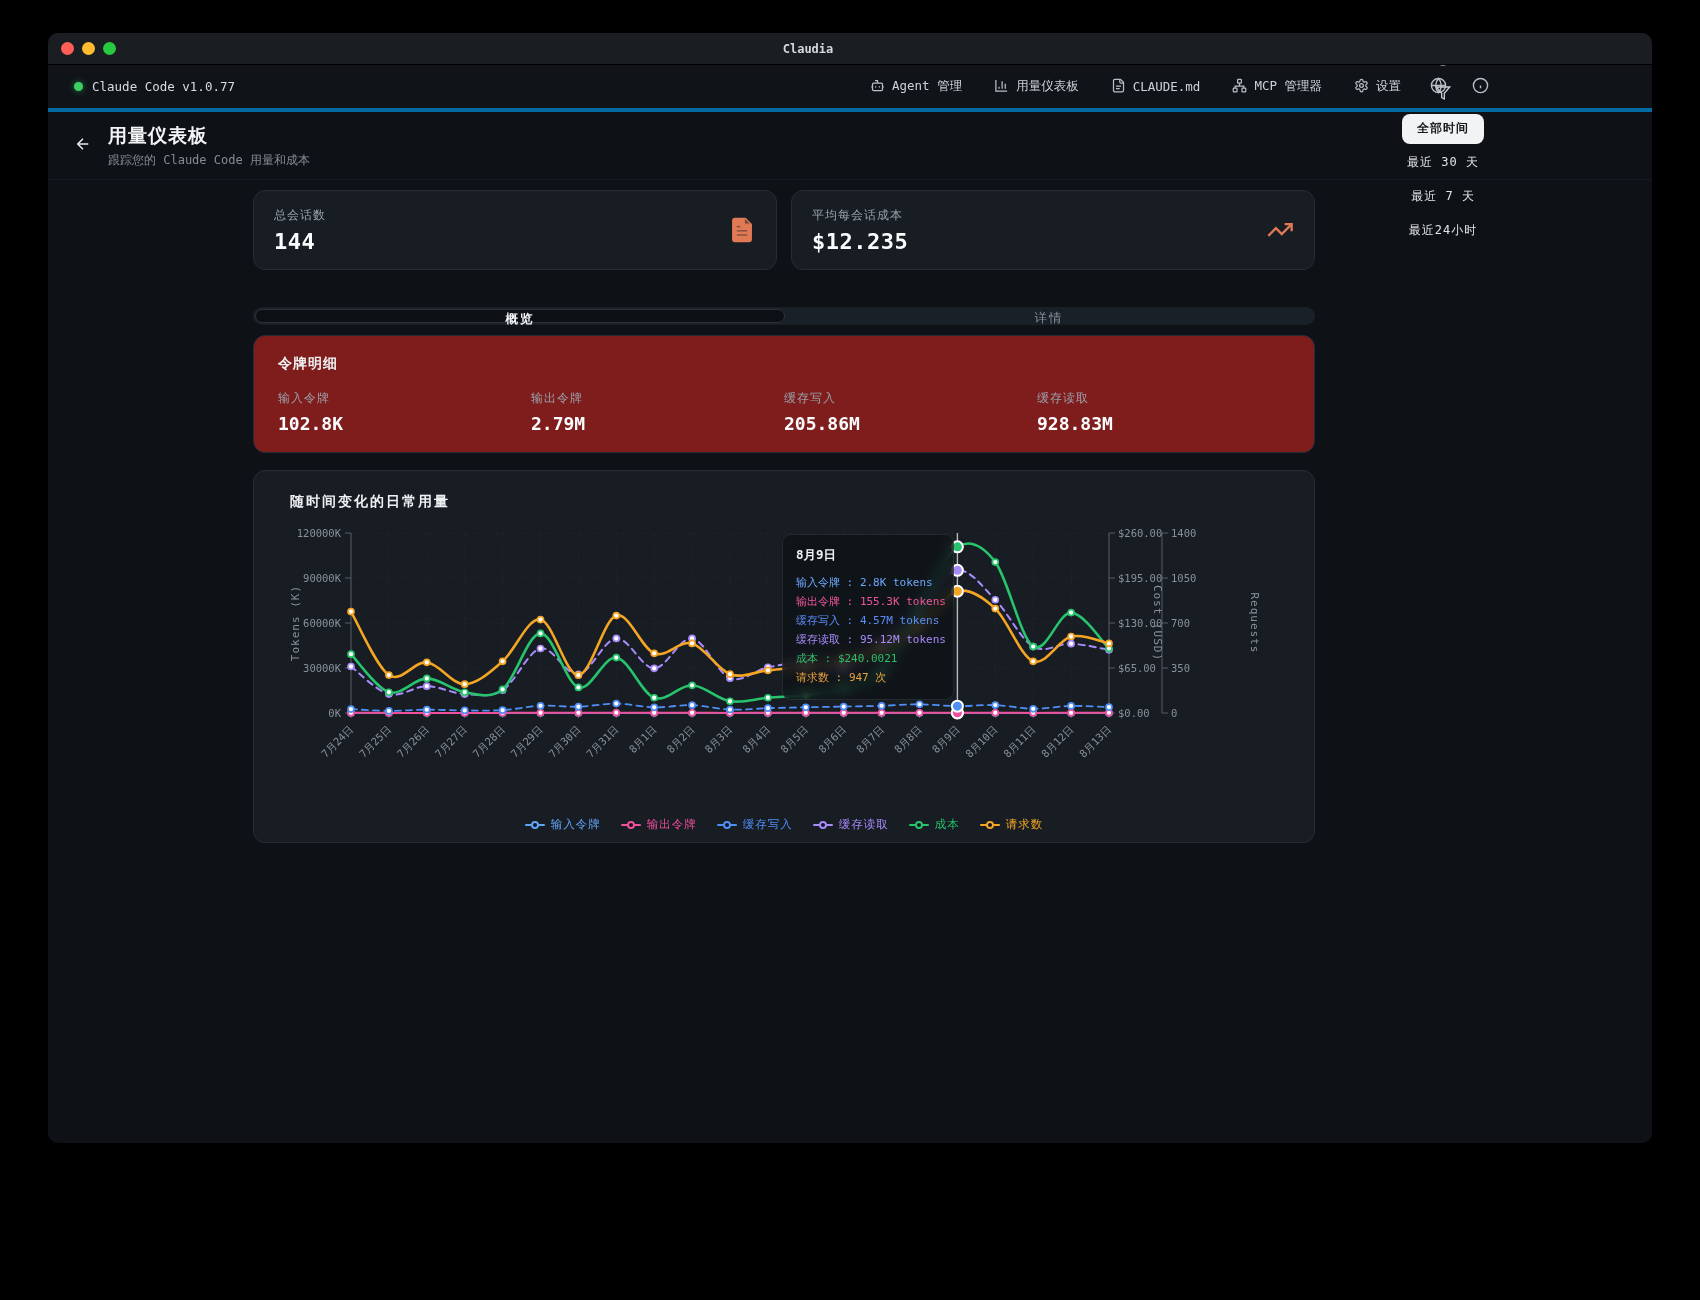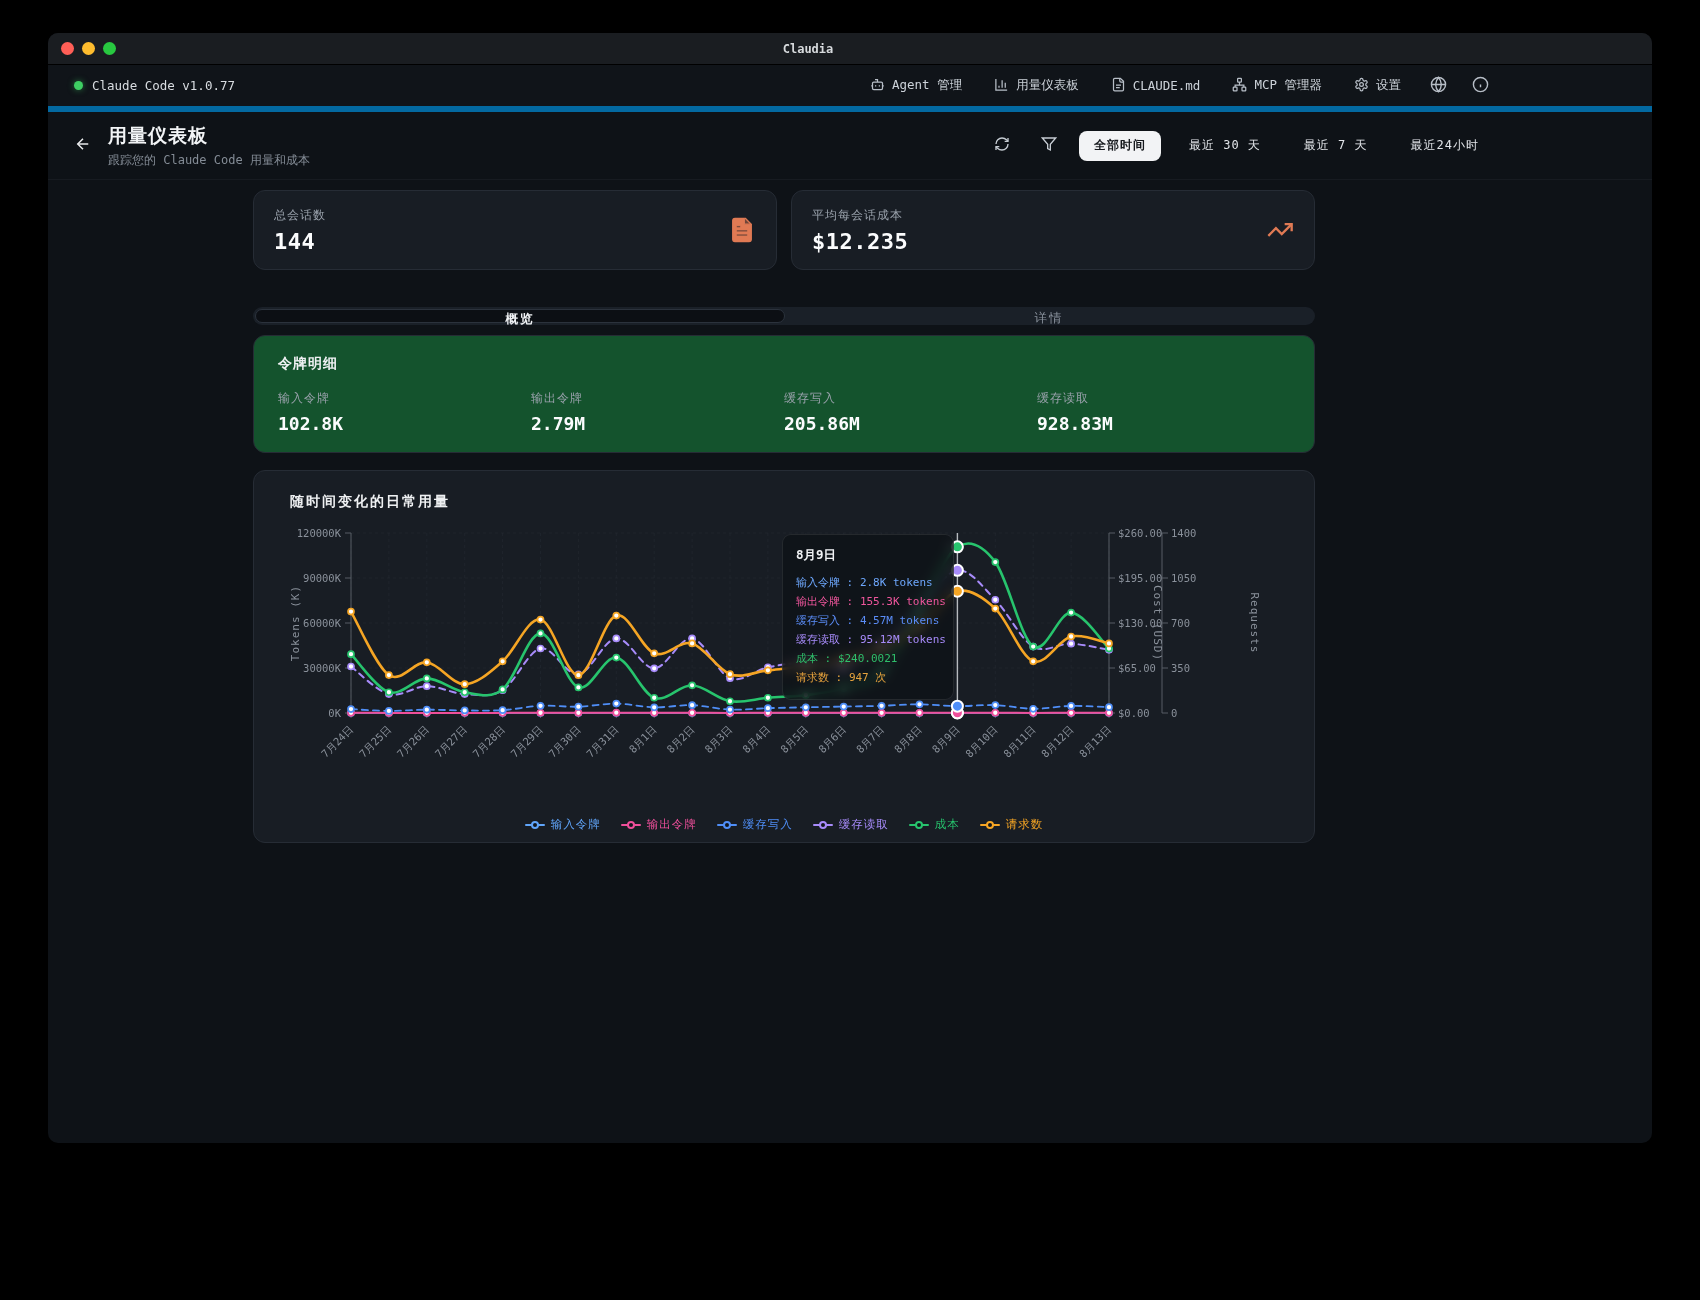--- a/index.html
+++ b/index.html
@@ -10,36 +10,36 @@
           border-radius:10px;overflow:hidden;box-shadow:0 25px 70px rgba(0,0,0,.7);}
   
   .titlebar{position:relative;height:32px;background:#1a1d21;border-bottom:1px solid #000;}
   .traffic{position:absolute;left:13px;top:9px;display:flex;gap:8px;}
   .traffic span{width:13px;height:13px;border-radius:50%;display:block;}
   .tl-red{background:#ff5f57;} .tl-yellow{background:#febc2e;} .tl-green{background:#28c840;}
   .win-title{position:absolute;left:690px;top:0;width:140px;height:44px;line-height:32px;text-align:center;
              color:#d7dadd;font-size:12px;font-weight:bold;}
   
   .appbar{height:47px;display:flex;align-items:center;padding:0 155px 0 26px;background:#101419;
-          border-bottom:6px solid #0369a1;}
+          border-bottom:4px solid #0369a1;}
   .app-version{display:flex;align-items:center;gap:9px;color:#d9dde1;font-size:12.5px;}
   .status-dot{width:9px;height:9px;border-radius:50%;background:#3ecf63;box-shadow:0 0 6px #3ecf6388;}
   .appbar-nav{margin-left:auto;display:flex;align-items:center;gap:8px;}
   .nav-item{display:flex;align-items:center;gap:7px;color:#ccd2d9;font-size:12.5px;padding:7px 12px;
             border-radius:7px;cursor:default;background:transparent;border:none;font-family:inherit;}
   .nav-item svg, .icon-btn svg{stroke:#b7bec7;}
   .icon-btn{width:34px;height:30px;display:flex;align-items:center;justify-content:center;background:none;border:none;border-radius:7px;}
   
   .page-header{height:68px;display:flex;align-items:center;padding:0 158px 0 18px;border-bottom:1px solid #171b21;}
   .back-btn{width:34px;height:34px;display:flex;align-items:center;justify-content:center;background:none;border:none;border-radius:8px;}
   .back-btn svg{stroke:#e8eaec;}
   .ph-text{margin-left:8px;}
   .page-title{color:#f2f4f6;font-size:19px;font-weight:bold;letter-spacing:1px;}
   .page-sub{color:#848c96;font-size:12px;margin-top:3px;}
-  .filters{margin-left:auto;display:flex;align-items:center;gap:13px;}
+  .filters{margin-left:auto;display:flex;align-items:center;gap:4px;flex-direction:column;}
   .filters .icon-btn svg{stroke:#c6ccd3;}
   .pill{height:30px;padding:0 15px;border-radius:8px;border:none;background:transparent;color:#e2e5e9;
         font-size:12px;font-family:inherit;letter-spacing:1px;}
   .pill.active{background:#f2f3f5;color:#15181c;font-weight:bold;}
   
   .content{padding:10px 0 0 205px;}
   .col{width:1062px;}
   .stats-row{display:flex;gap:14px;}
   .stat-card{flex:1;height:80px;background:#181d24;border:1px solid #262c35;border-radius:12px;
              padding:14px 20px;display:flex;align-items:center;justify-content:space-between;}
@@ -47,21 +47,21 @@
   .stat-value{color:#fbfcfd;font-size:22px;font-weight:bold;margin-top:5px;letter-spacing:.5px;}
   .stat-icon{color:#e07a54;display:flex;align-items:center;}
   .stat-icon svg{stroke:#e07a54;}
   .dollar-glyph{font-size:27px;font-weight:bold;color:#e07a54;}
   
   .tabs{margin-top:37px;height:18px;background:#1a2028;border-radius:15px;display:flex;padding:2px;}
   .tab{flex:1;border-radius:13px;border:none;background:transparent;color:#8b939e;font-size:12.5px;
        letter-spacing:2px;font-family:inherit;}
   .tab.active{background:#0c0f14;color:#eef0f3;border:1px solid #2b323c;font-weight:bold;}
   
-  .tok-card{margin-top:10px;height:118px;background:#14532d;border:1px solid #262c35;border-radius:12px;
+  .tok-card{margin-top:10px;height:118px;background:#7f1d1d;border:1px solid #262c35;border-radius:12px;
             padding:19px 24px 0;}
   .tok-title{color:#eef0f2;font-size:14px;font-weight:bold;letter-spacing:1px;}
   .tok-grid{margin-top:17px;display:grid;grid-template-columns:repeat(4,1fr);}
   .tok-label{color:#99a1ab;font-size:12px;letter-spacing:1px;}
   .tok-value{color:#fbfcfd;font-size:18px;font-weight:bold;margin-top:6px;}
   
   .chart-card{position:relative;margin-top:17px;height:373px;background:#181d24;border:1px solid #262c35;
               border-radius:12px;overflow:hidden;}
   .chart-title{position:absolute;left:24px;top:22px;color:#eef0f2;font-size:14px;font-weight:bold;letter-spacing:2px;padding-left:12px;}
   #chart-svg{position:absolute;left:0;top:0;width:1062px;height:373px;}

